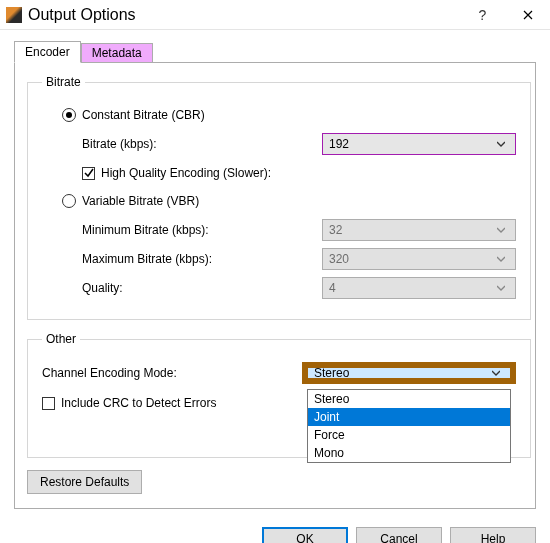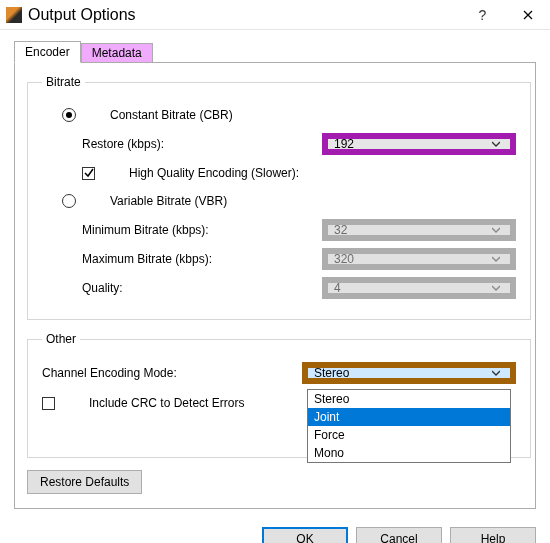--- a/index.html
+++ b/index.html
@@ -75,21 +75,20 @@
   fieldset.group > legend {
     padding: 0 4px;
     font-size: 12px;
     color: #000;
   }
   .row {
     display: flex;
     align-items: center;
     margin: 4px 0;
     min-height: 24px;
-    gap: 28px;
   }
   .radio-outer {
     width: 14px; height: 14px;
     border: 1px solid #333; border-radius: 50%;
     display: inline-flex; align-items: center; justify-content: center;
     margin-right: 6px;
     background: #fff;
   }
   .radio-outer .dot {
     width: 6px; height: 6px; border-radius: 50%; background: #000;
@@ -107,21 +106,21 @@
   .field-row {
     display: flex;
     align-items: center;
     margin: 5px 0;
     min-height: 24px;
   }
   .field-row .lbl { width: 240px; }
   .combo {
     flex: 1;
     height: 22px;
-    border: 6px solid #a21caf;
+    border: 1px solid #a21caf;
     background: #e6e6e6;
     display: flex; align-items: center;
     padding: 0 6px;
     position: relative;
     color: #000;
   }
   .combo.disabled { color: #6d6d6d; background:#e1e1e1; border-color:#adadad;}
   .combo .val { flex:1; font-size:12px; }
   .combo .chev {
     width: 16px; display:flex; align-items:center; justify-content:center;
@@ -196,21 +195,21 @@
       <legend>Bitrate</legend>
 
       <div class="row indent1">
         <span class="radio-outer">
             <span class="dot"></span>
           </span>
         <span class="label">Constant Bitrate (CBR)</span>
       </div>
 
       <div class="field-row indent2">
-        <div class="lbl">Restore (kbps):</div>
+        <div class="lbl">Bitrate (kbps):</div>
         <div class="combo">
           <span class="val">192</span>
           <span class="chev">
               <svg viewBox="0 0 8 8">
                 <path d="M0 2 L4 6 L8 2" fill="none" stroke="#333" stroke-width="1.3"></path>
               </svg>
             </span>
         </div>
       </div>
 

